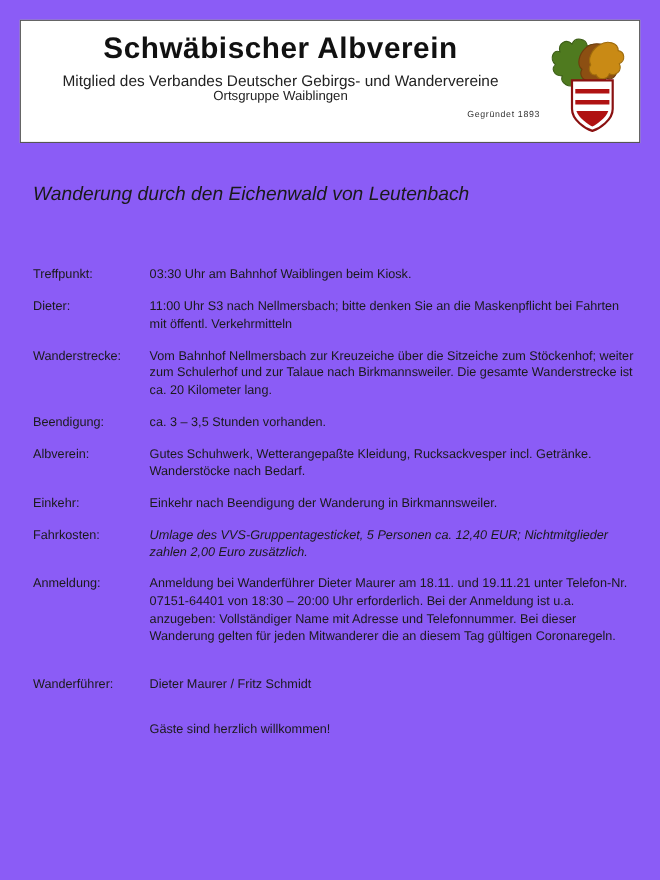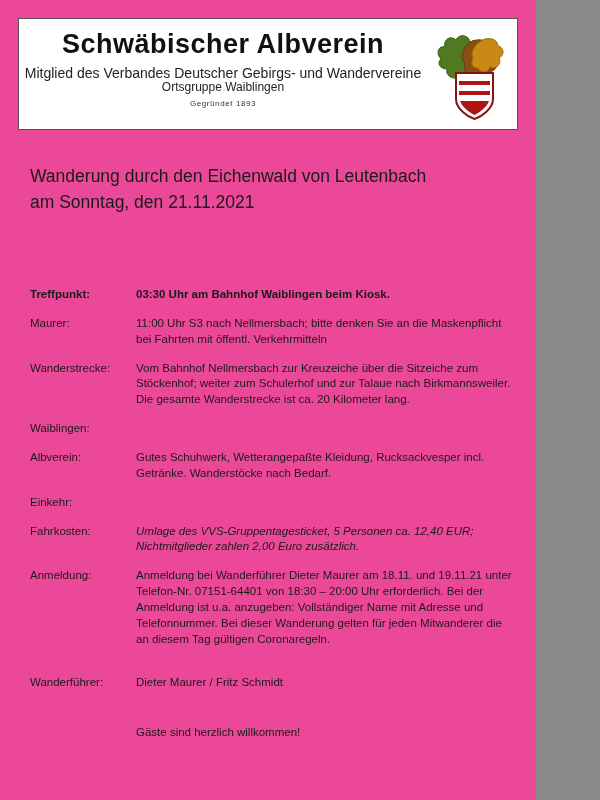--- a/index.html
+++ b/index.html
@@ -2,23 +2,23 @@
 <html><head>
 <meta charset="utf-8">
 <style>
   html, body {
     margin: 0;
     padding: 0;
     background: #8a8a8a;
   }
   .page {
     position: relative;
-    width: 536px;
+    width: 600px;
     height: 800px;
-    background: #ec4899;
+    background: #8b5cf6;
     box-sizing: border-box;
     font-family: "Liberation Sans", sans-serif;
     color: #1a1a1a;
     overflow: hidden;
   }
   
   .header {
     position: absolute;
     left: 18px;
     top: 18px;
@@ -61,39 +61,40 @@
     top: 61px;
     text-align: center;
     font-size: 12px;
     color: #222;
   }
   .club-sub3 {
     position: absolute;
     left: 0;
     right: 90px;
     top: 80px;
-    text-align: center;
+    text-align: right;
     font-size: 8px;
     color: #333;
     letter-spacing: 0.6px;
   }
   .logo {
     position: absolute;
     right: 12px;
     top: 10px;
     width: 76px;
     height: 92px;
   }
   
   .doc-title {
     position: absolute;
     left: 30px;
     right: 30px;
     top: 163px;
     font-size: 17.5px;
+    font-style: italic;
     color: #1a1a1a;
     line-height: 1.5;
   }
   .doc-title .l2 { display: block; }
   
   .content {
     position: absolute;
     left: 30px;
     right: 22px;
     top: 243px;
@@ -108,25 +109,25 @@
     width: 106px;
     flex: 0 0 106px;
     font-size: 11.5px;
     color: #1a1a1a;
   }
   .row .val {
     flex: 1 1 auto;
     font-size: 11.5px;
     color: #1a1a1a;
   }
-  .row.bold .lbl, .row.bold .val { font-weight: bold; margin-top: 44px; }
+  .row.bold .lbl, .row.bold .val { font-weight: normal; }
   .row.ital .val { font-style: italic; }
   .spacer-row { height: 14px; }
   .closing {
-    margin-top: 36px;
+    margin-top: 26px;
     margin-left: 106px;
     font-size: 11.5px;
   }
 </style>
 </head>
 <body>
 
 <div class="page">
 
   <div class="header">
@@ -149,51 +150,52 @@
           <path d="M30 52 L61 52 L61 56 L30 56 Z" fill="#b01212"></path>
           <path d="M30 62 L61 62 L61 66 L30 66 Z" fill="#b01212"></path>
           <path d="M31 72 L60 72 C58 78 50 84 45.5 86 C41 84 33 78 31 72 Z" fill="#b01212"></path>
         </svg>
       </div>
     </div>
   </div>
 
   <div class="doc-title">
     <span class="l1">Wanderung durch den Eichenwald von Leutenbach</span>
-    <span class="l2">am Sonntag, den 21.11.2021</span>
   </div>
 
   <div class="content">
 
     <div class="row bold">
       <div class="lbl">Treffpunkt:</div>
       <div class="val">03:30 Uhr am Bahnhof Waiblingen beim Kiosk.</div>
     </div>
 
     <div class="row">
-      <div class="lbl">Maurer:</div>
+      <div class="lbl">Dieter:</div>
       <div class="val">11:00 Uhr S3 nach Nellmersbach; bitte denken Sie an die Maskenpflicht bei Fahrten mit öffentl. Verkehrmitteln</div>
     </div>
 
     <div class="row">
       <div class="lbl">Wanderstrecke:</div>
       <div class="val">Vom Bahnhof Nellmersbach zur Kreuzeiche über die Sitzeiche zum Stöckenhof; weiter zum Schulerhof und zur Talaue nach Birkmannsweiler. Die gesamte Wanderstrecke ist ca. 20 Kilometer lang.</div>
     </div>
 
     <div class="row">
-      <div class="lbl">Waiblingen:</div>
+      <div class="lbl">Beendigung:</div>
+      <div class="val">ca. 3 – 3,5 Stunden vorhanden.</div>
     </div>
 
     <div class="row">
       <div class="lbl">Albverein:</div>
       <div class="val">Gutes Schuhwerk, Wetterangepaßte Kleidung, Rucksackvesper incl. Getränke. Wanderstöcke nach Bedarf.</div>
     </div>
 
     <div class="row">
       <div class="lbl">Einkehr:</div>
+      <div class="val">Einkehr nach Beendigung der Wanderung in Birkmannsweiler.</div>
     </div>
 
 
     <div class="row ital">
       <div class="lbl">Fahrkosten:</div>
       <div class="val">Umlage des VVS-Gruppentagesticket, 5 Personen ca. 12,40 EUR; Nichtmitglieder zahlen 2,00 Euro zusätzlich.</div>
     </div>
 
     <div class="row">
       <div class="lbl">Anmeldung:</div>

